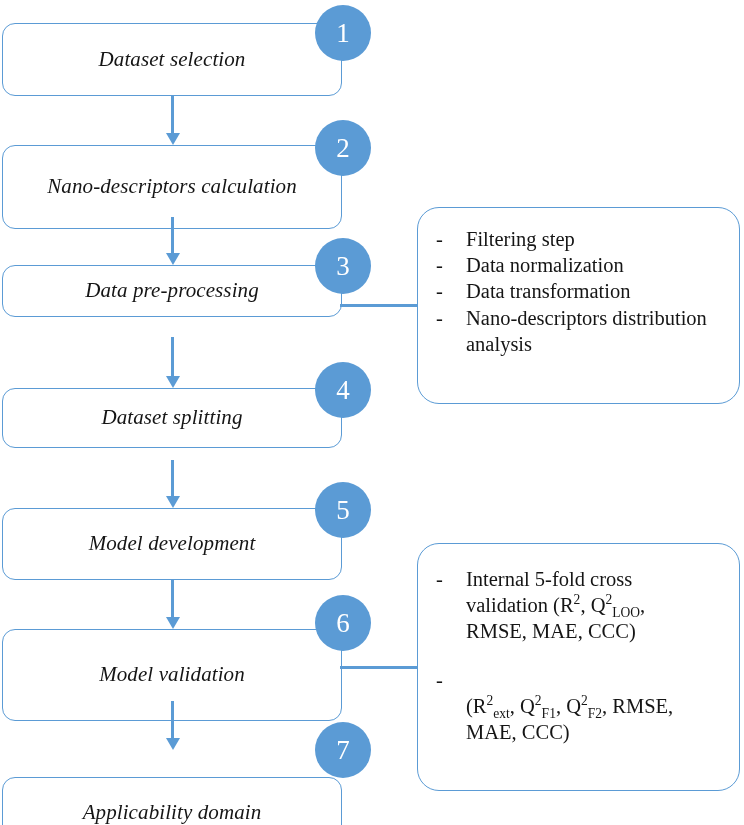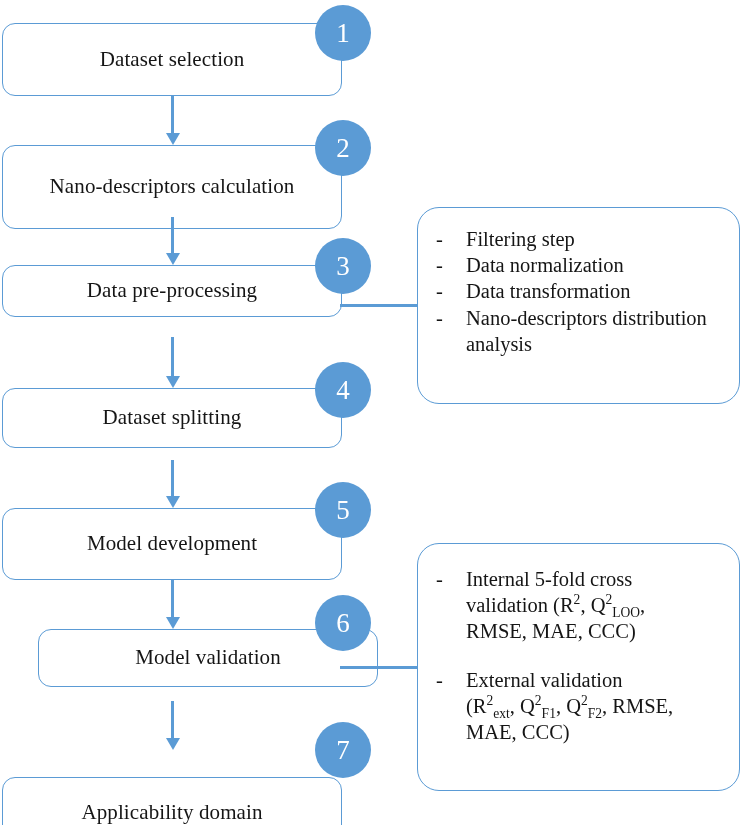--- a/index.html
+++ b/index.html
@@ -19,20 +19,21 @@
   
   .proc-box {
     position: absolute;
     box-sizing: border-box;
     background: #ffffff;
     border: 1.6px solid #5B9BD5;
     border-radius: 13px;
     display: flex;
     align-items: center;
     justify-content: center;
+    font-style: italic;
   }
   .proc-label {
     font-size: 21px;
     color: #151515;
     line-height: 1.1;
     text-align: center;
     white-space: nowrap;
     letter-spacing: 0.1px;
   }
 
@@ -179,21 +180,21 @@
   </div>
   <div class="step-circle" style="left:315px; top:482px;">
     <span>5</span>
   </div>
 
   <div class="arrow" style="left:165px; top:580px; width:15px; height:49px;">
     <div class="arrow-shaft" style="height:38px;"></div>
     <div class="arrow-head"></div>
   </div>
 
-  <div class="proc-box" style="left:2px; top:629px; width:340px; height:58px;margin-left:36px;">
+  <div class="proc-box" style="left:2px; top:629px; width:340px; height:92px;">
     <span class="proc-label">Model validation</span>
   </div>
   <div class="step-circle" style="left:315px; top:595px;">
     <span>6</span>
   </div>
 
   <div class="connector" style="left:340px; top:666px; width:80px;"></div>
 
   <div class="arrow" style="left:165px; top:701px; width:15px; height:49px;">
     <div class="arrow-shaft" style="height:38px;"></div>
@@ -238,21 +239,21 @@
           <span>validation (R</span><sup>2</sup><span>, Q</span><sup>2</sup><sub>LOO</sub><span>,</span><br>
           <span>RMSE, MAE, CCC)</span>
         </span>
       </li>
 
       <li class="note-gap"></li>
 
       <li class="note-item">
         <span class="note-dash">-</span>
         <span class="note-text">
-          <span>External validation</span><br>
+          <br>
           <span>(R</span><sup>2</sup><sub>ext</sub><span>, Q</span><sup>2</sup><sub>F1</sub><span>, Q</span><sup>2</sup><sub>F2</sub><span>, RMSE,</span><br>
           <span>MAE, CCC)</span>
         </span>
       </li>
 
     </ul>
   </div>
 
 </div>
 

